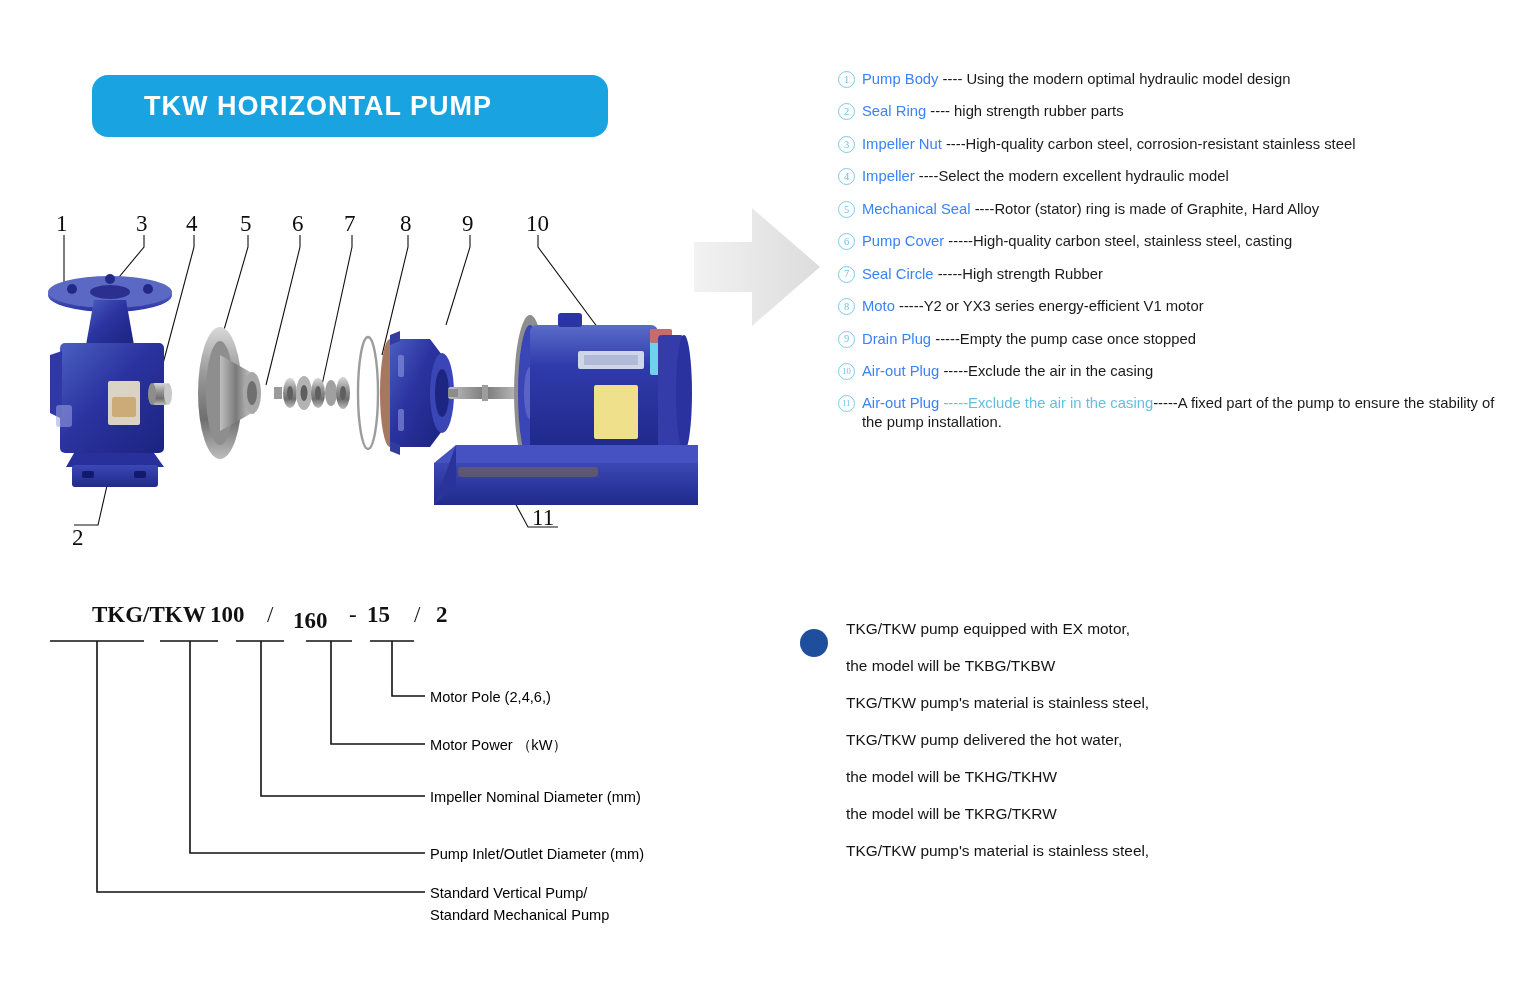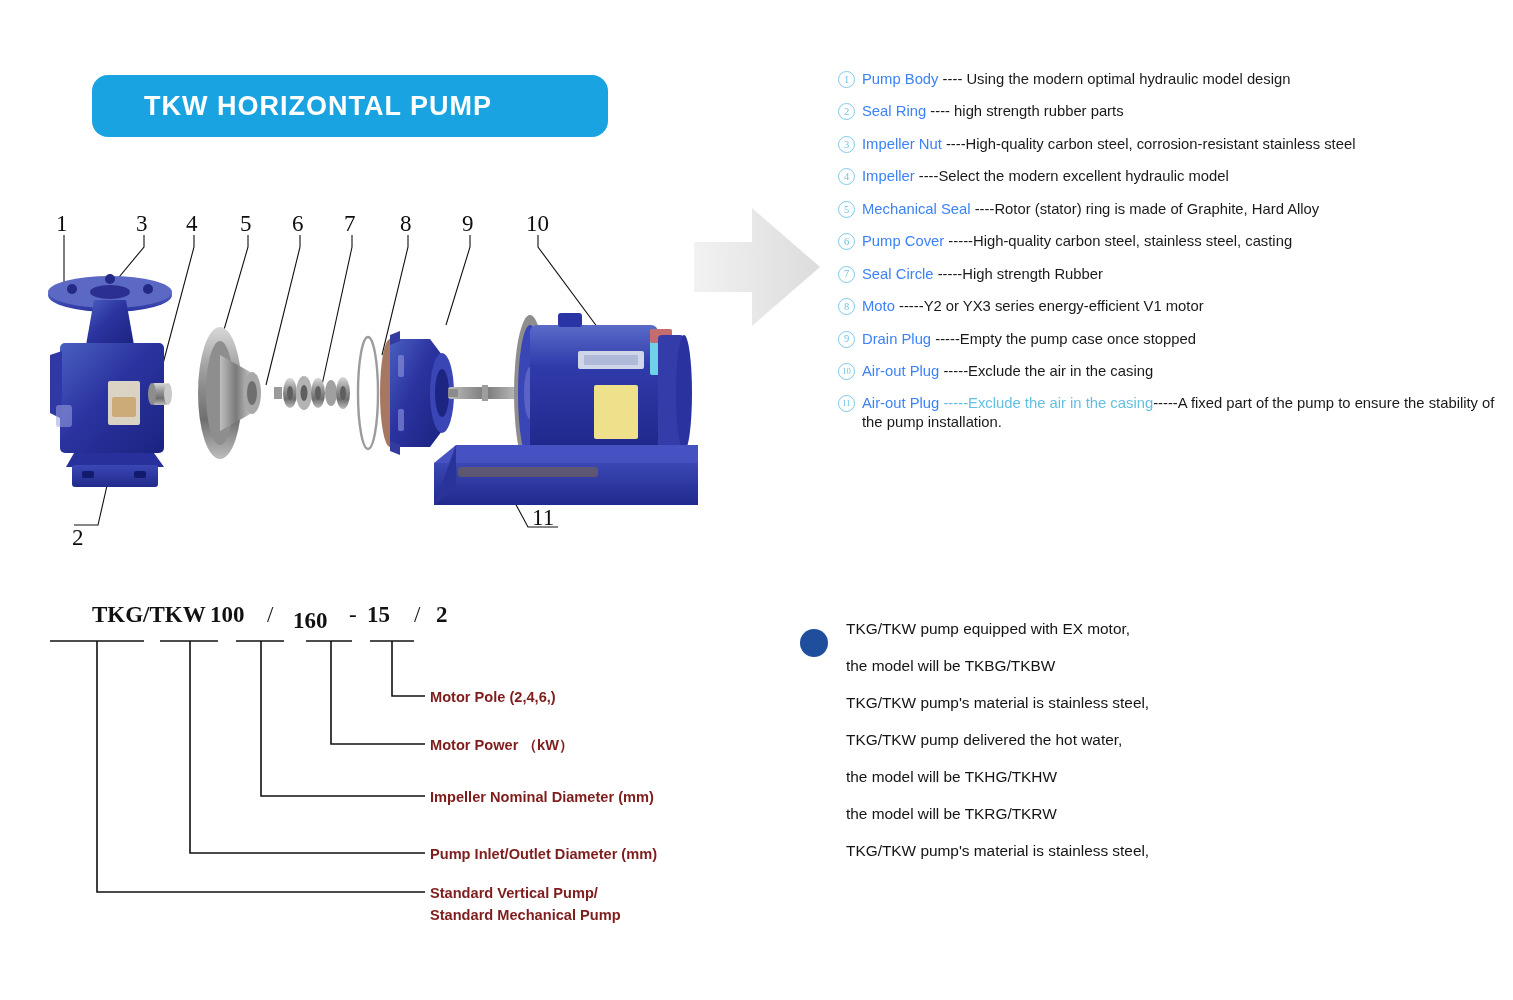--- a/index.html
+++ b/index.html
@@ -66,21 +66,21 @@
   .code-tok{
     position:absolute;
     font-family:"Liberation Serif", serif;
     font-size:23px; font-weight:bold; color:#111;
     white-space:nowrap;
     margin-left:44px;
   }
   .code-tok.slash{ font-weight:normal; }
   .lab{
     position:absolute;
-    font-size:14.6px; font-weight:bold; color:#7f1d1d;
+    font-size:14.6px; font-weight:normal; color:#000000;
     white-space:nowrap; line-height:1.32;
   }
 
   
   #notes{ position:absolute; left:800px; top:612px; width:620px;margin-top:8px; }
   #notes .dot{
     position:absolute; left:0; top:9px;
     width:28px; height:28px; border-radius:50%;
     background:#1f4e9c;
   }

